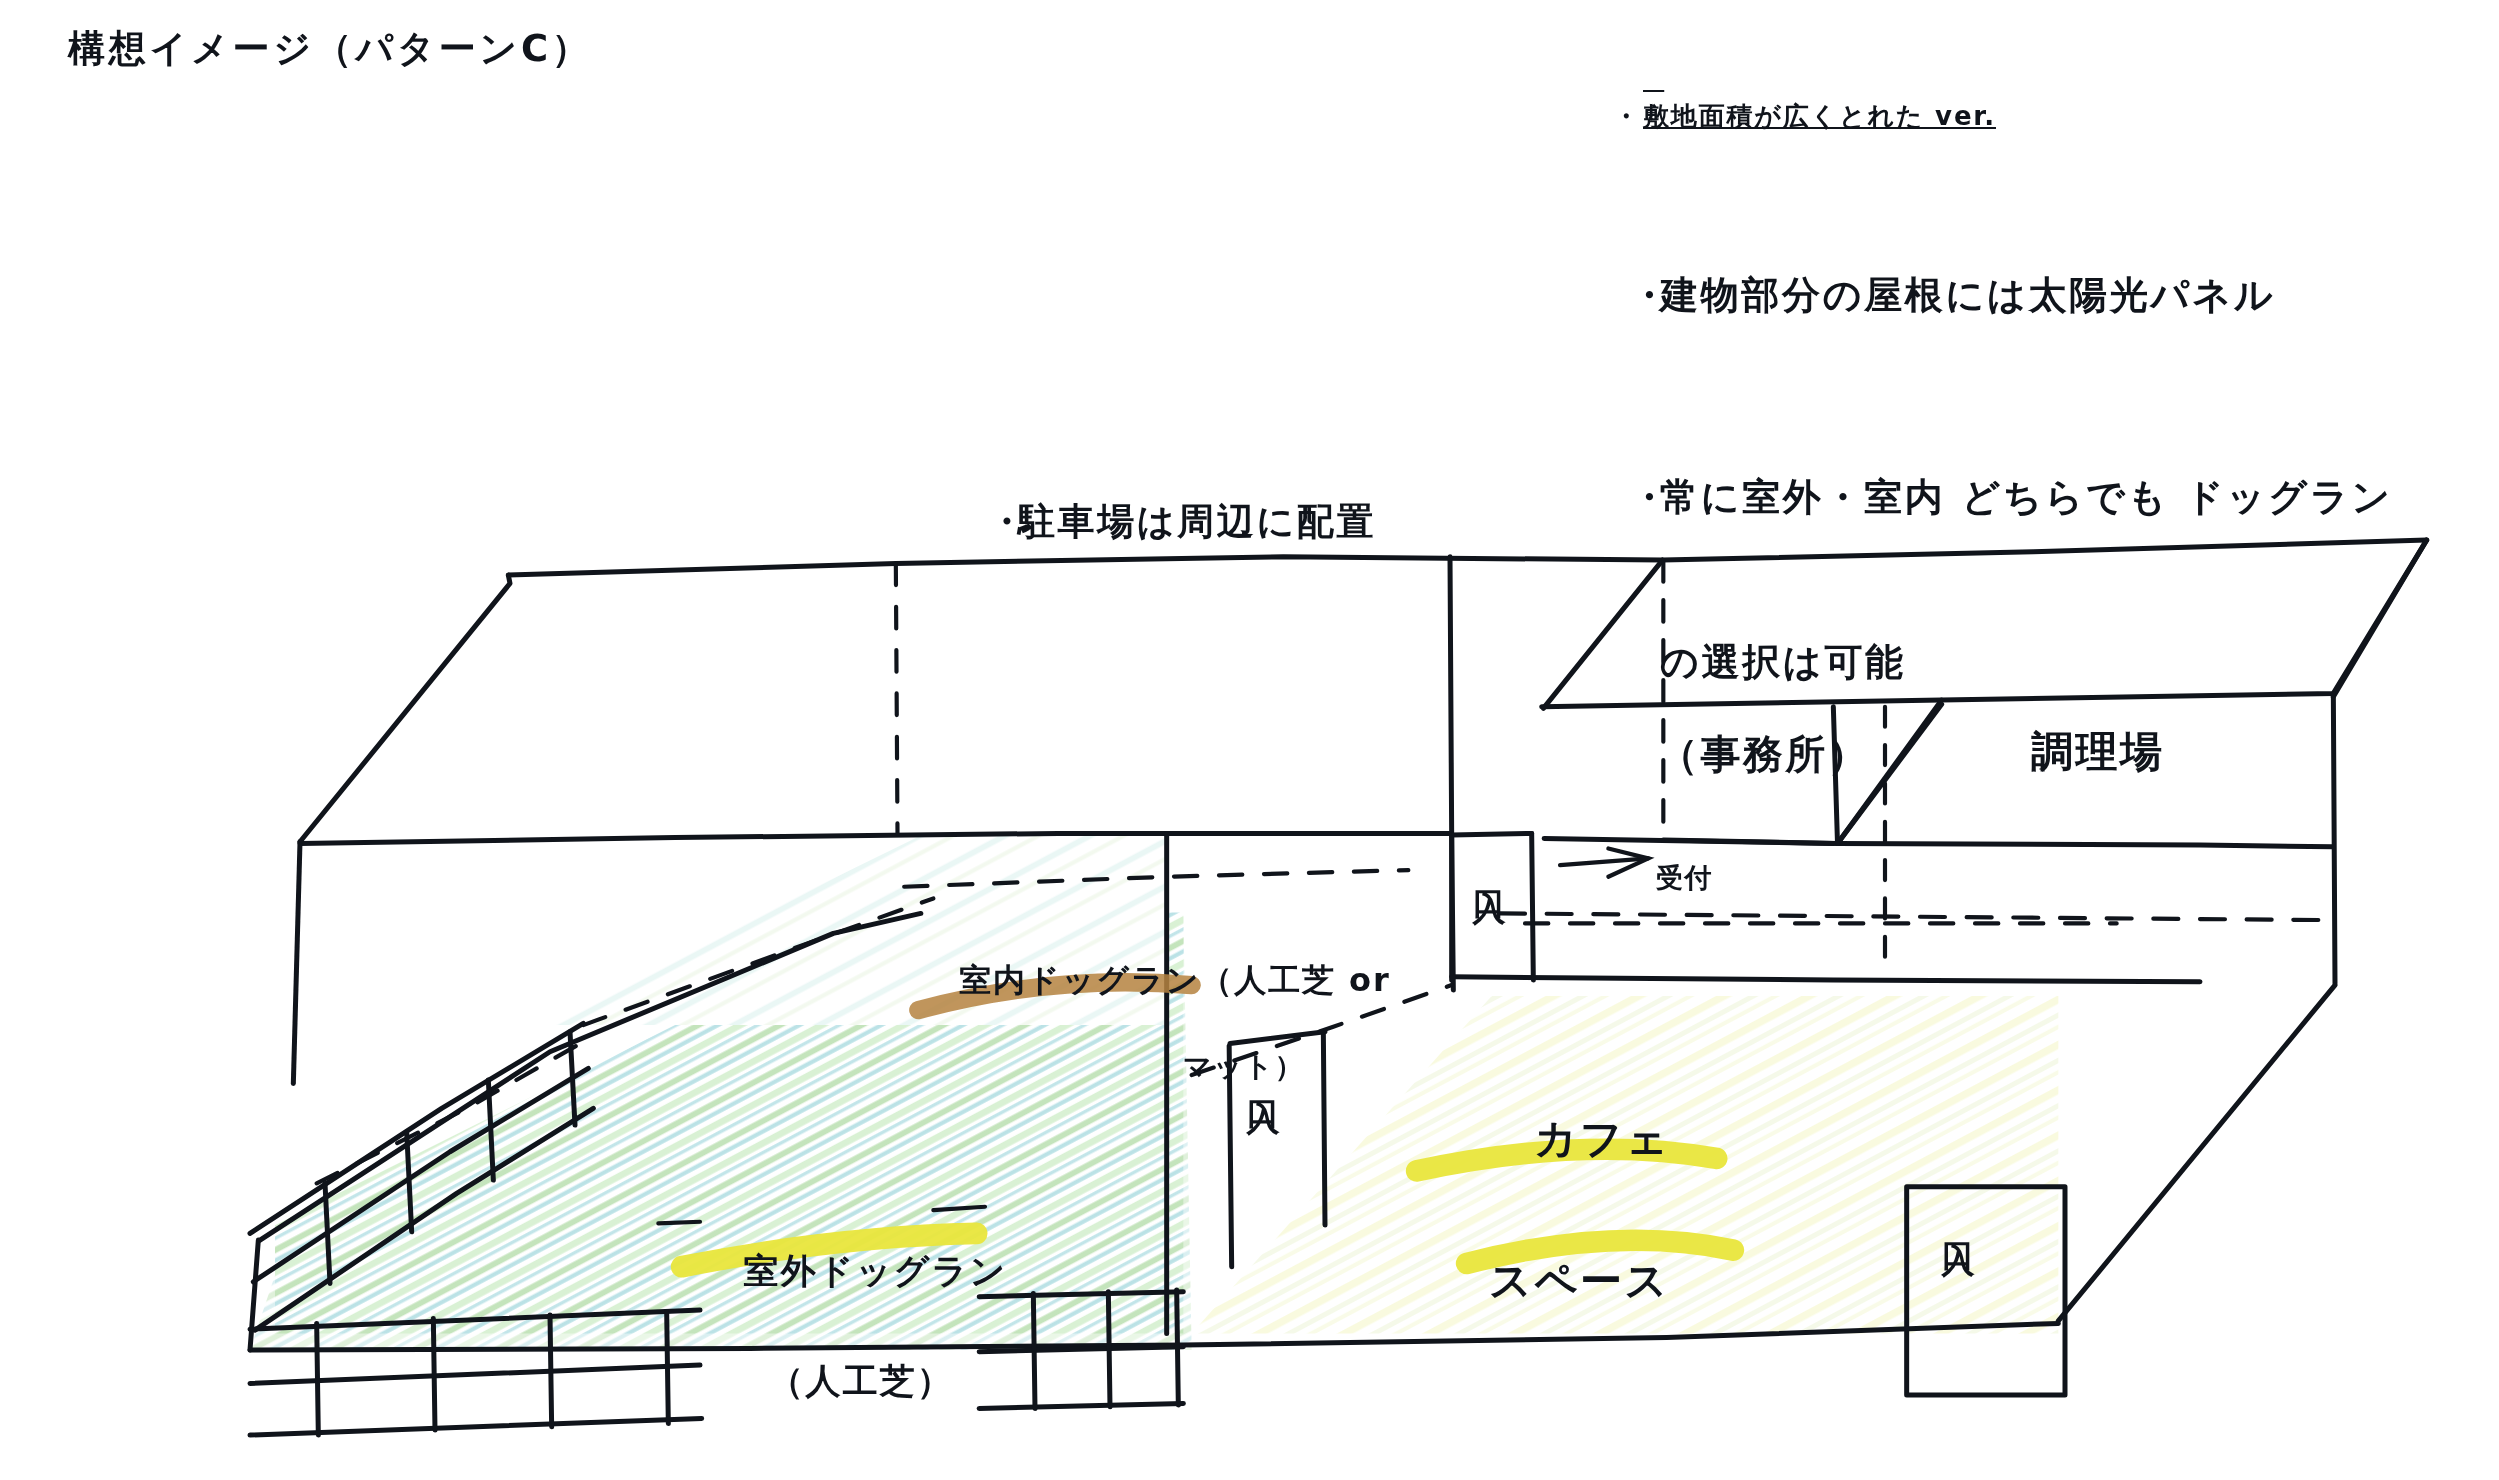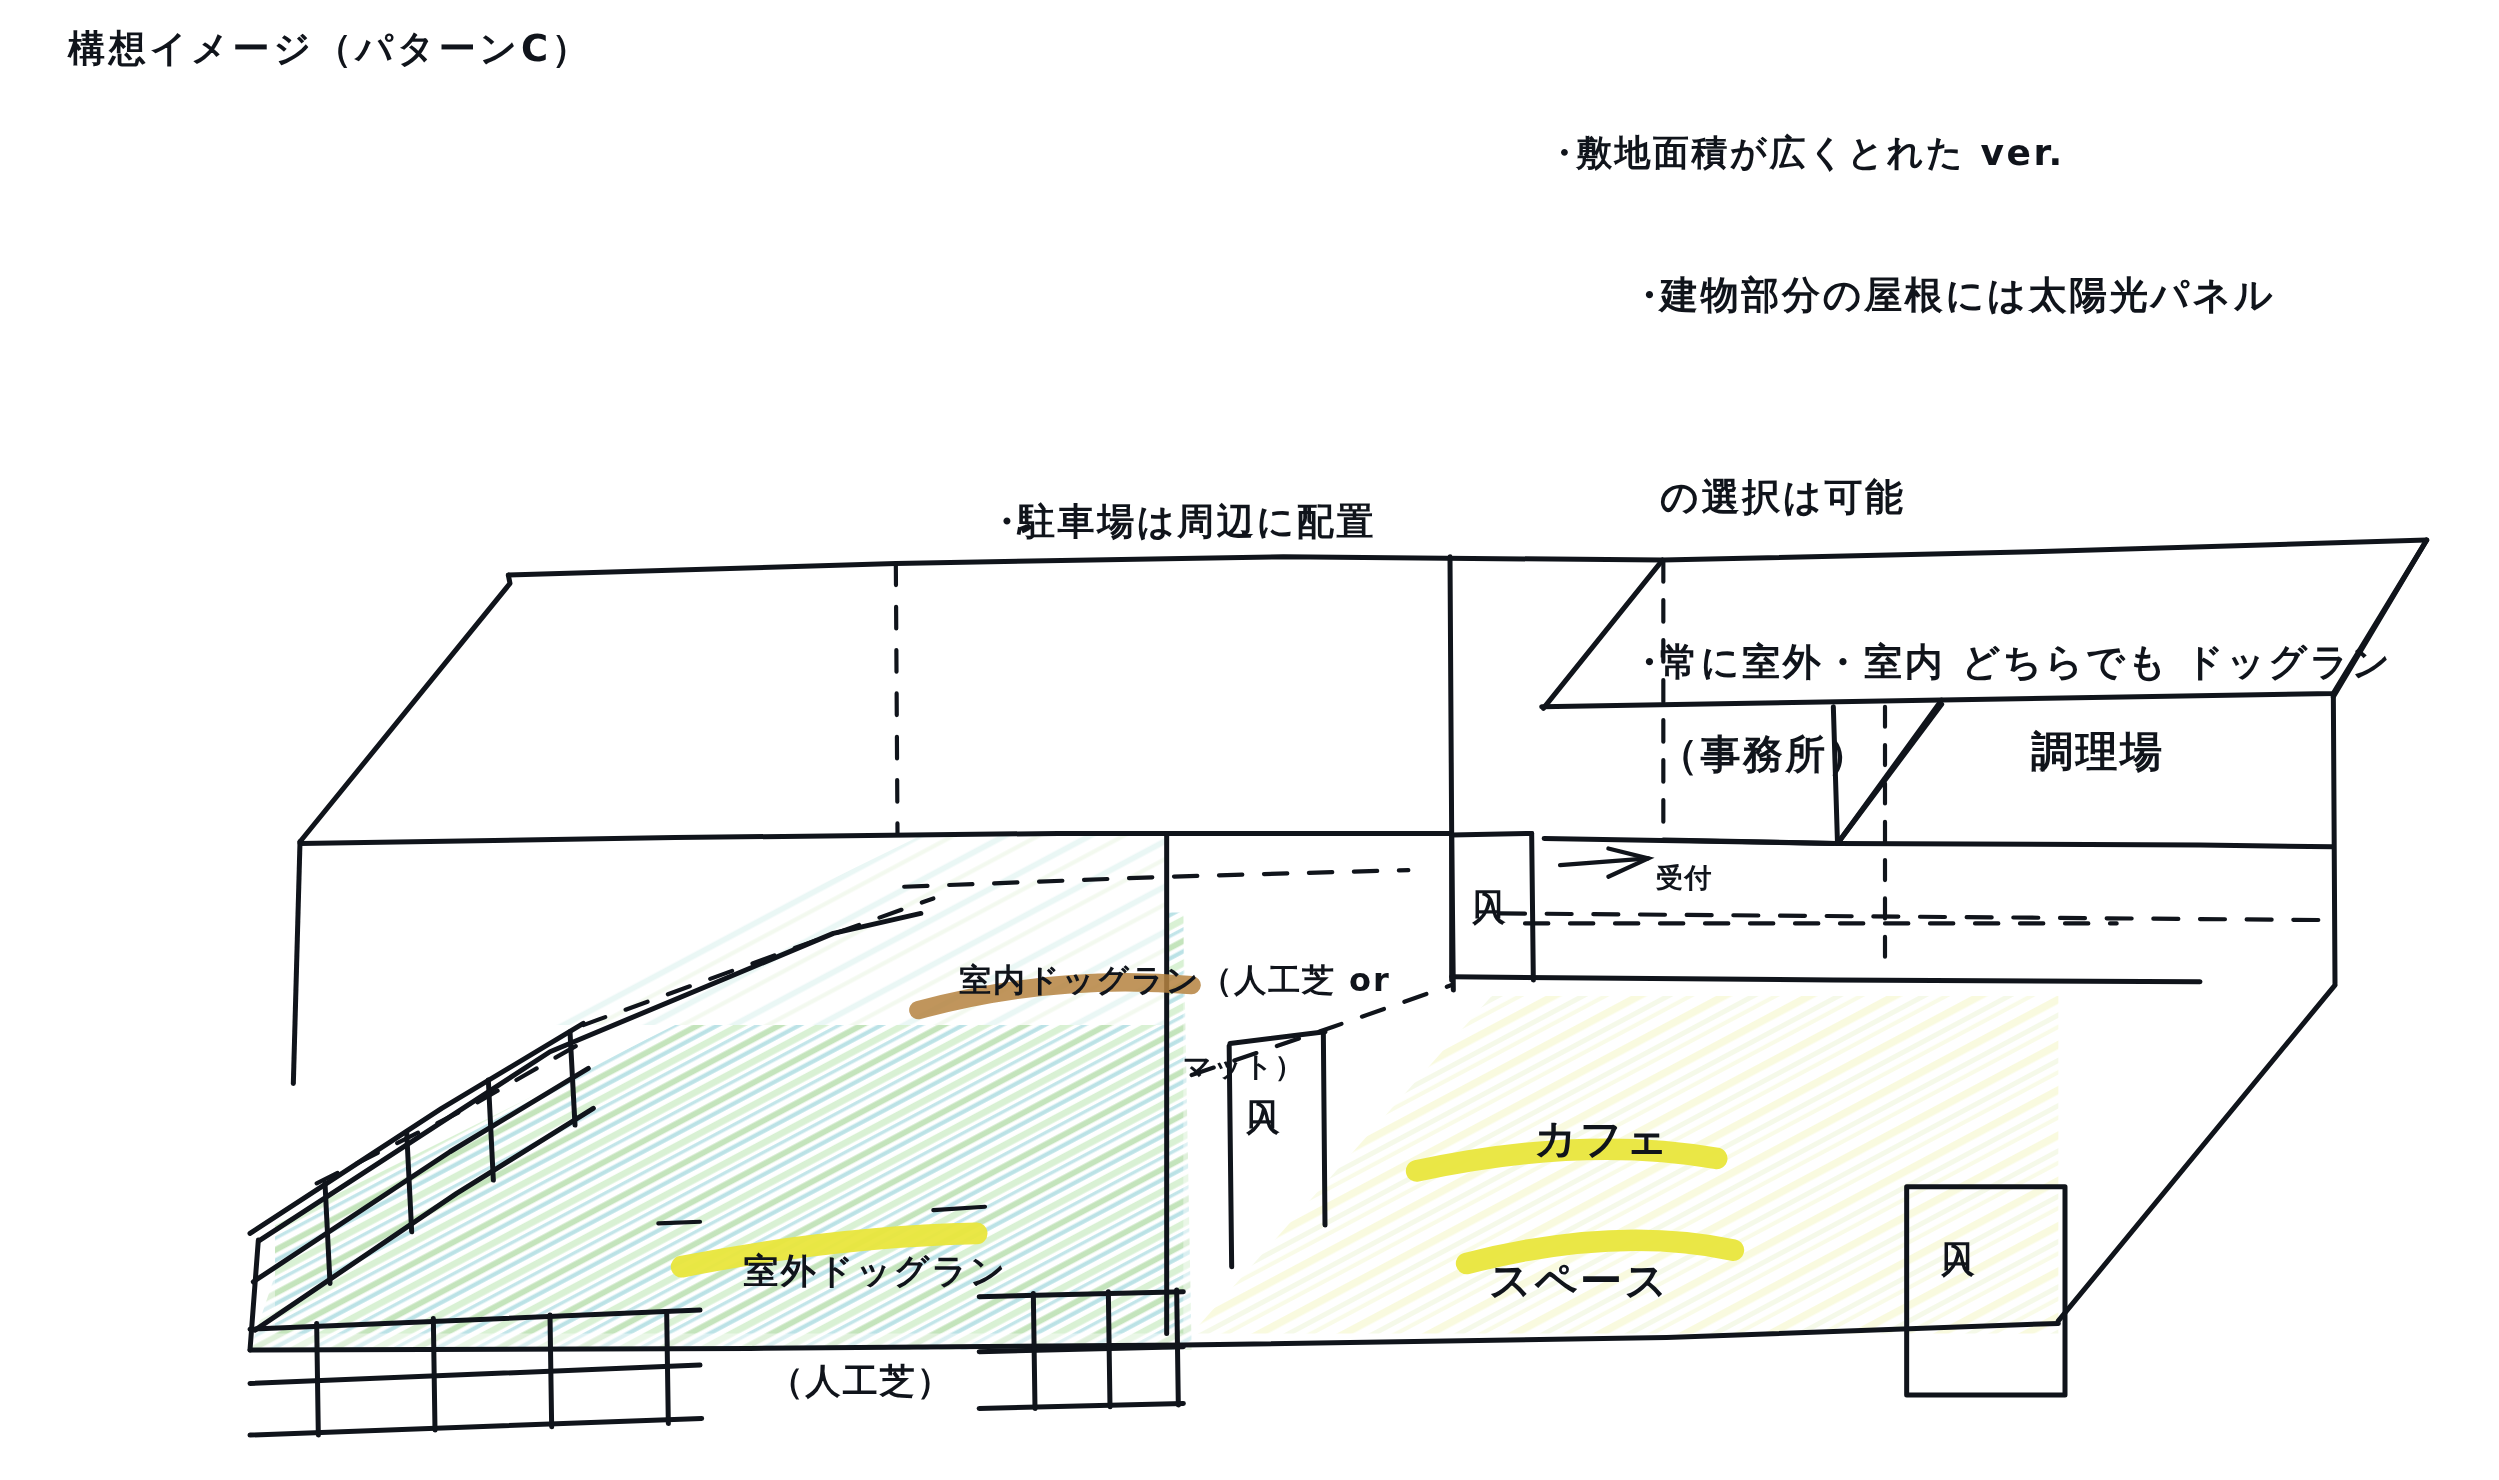--- a/index.html
+++ b/index.html
@@ -43,21 +43,21 @@
     font-weight: 700;
     letter-spacing: 0.07em;
   }
   .note-bullet::before {
     content: "・";
     position: absolute;
     left: -30px;
     top: 0;
   }
 
-  #note-area-ver   { left: 1576px; top: 23px;  font-size: 36px; }
+  #note-area-ver   { left: 1643px; top: 23px;  font-size: 26px; text-decoration: underline; }
   #note-solar      { left: 1660px; top: 158px; font-size: 38px; }
   #note-solar .l2  { text-align: right; padding-right: 8.3px; }
   #note-parking    { left: 1018px; top: 388px; font-size: 37px; }
   #note-dogrun-sel { left: 1660px; top: 360px; font-size: 38px; }
 
   
   #drawing {
     position: absolute;
     left: 0; top: 0;
     width: 2500px;
@@ -111,22 +111,22 @@
 
 <div class="note-block hand" id="note-solar">
   <div class="note-line note-bullet">建物部分の屋根には太陽光パネル</div>
 </div>
 
 <div class="note-block hand" id="note-parking">
   <div class="note-line note-bullet">駐車場は周辺に配置</div>
 </div>
 
 <div class="note-block hand" id="note-dogrun-sel">
+  <div class="note-line note-bullet">常に室外・室内 どちらでも ドッグラン</div>
   <div class="note-line">の選択は可能</div>
-  <div class="note-line note-bullet">常に室外・室内 どちらでも ドッグラン</div>
 </div>
 
 <svg id="drawing" viewBox="0 0 3000 1777">
   <defs>
 
     <pattern id="grassTex" width="46" height="46" patternUnits="userSpaceOnUse" patternTransform="rotate(-28)">
       <rect width="46" height="46" fill="#ffffff"></rect>
       <rect x="0" y="4" width="46" height="7" fill="#7cc46a" opacity="0.45"></rect>
       <rect x="0" y="16" width="46" height="5" fill="#69c0c8" opacity="0.45"></rect>
       <rect x="0" y="27" width="46" height="8" fill="#8ad37a" opacity="0.32"></rect>

